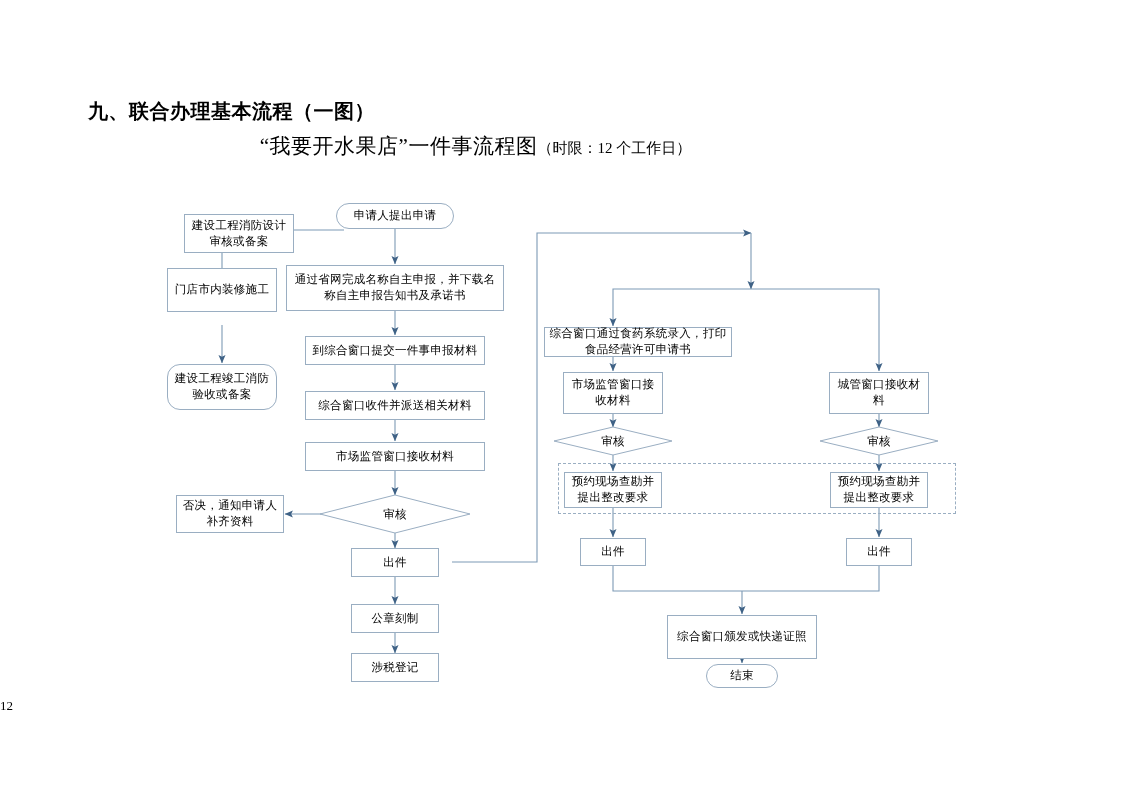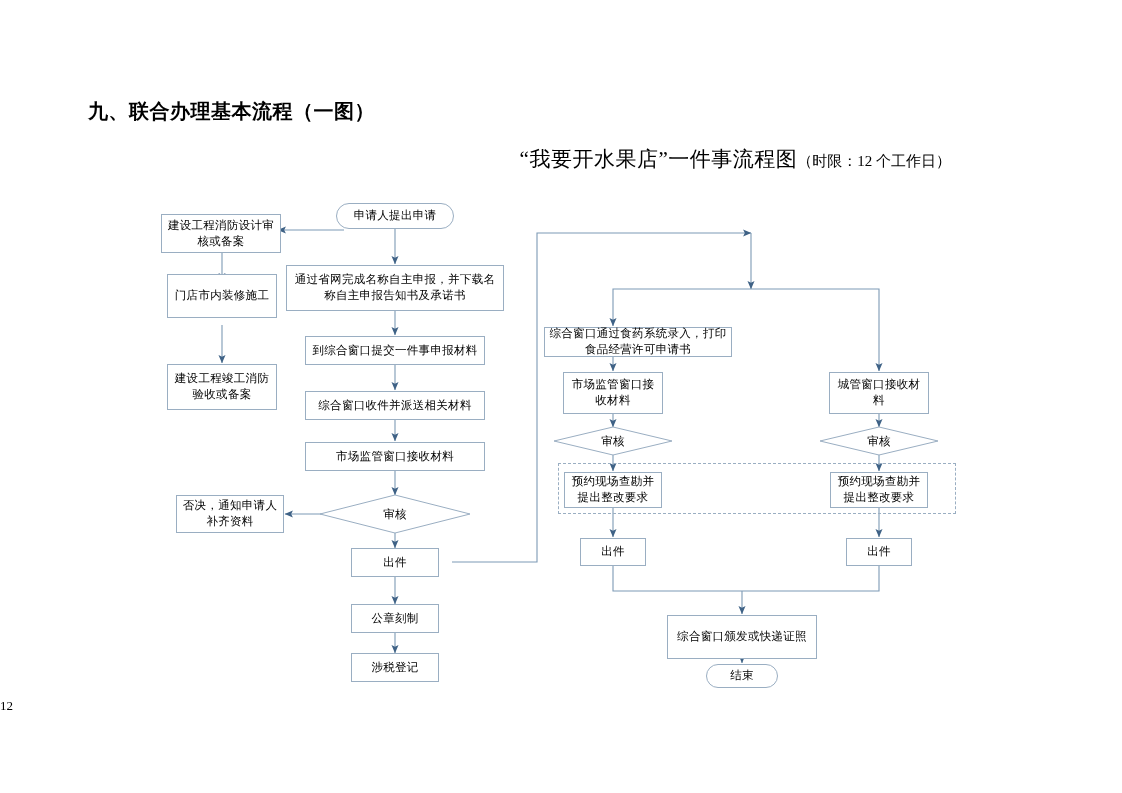--- a/index.html
+++ b/index.html
@@ -27,23 +27,23 @@
     left: 88px;
     top: 98px;
     font-size: 20px;
     font-weight: bold;
     letter-spacing: 0.5px;
     white-space: nowrap;
   }
   #chart-title {
     position: absolute;
     left: 0;
-    top: 145px;
+    top: 132px;
     width: 951px;
-    text-align: right;
+    text-align: center;
     white-space: nowrap;
   }
   #chart-title .t-main {
     font-size: 21px;
     letter-spacing: 0.5px;
   }
   #chart-title .t-sub {
     font-size: 15px;
   }
   #page-number {
@@ -195,29 +195,29 @@
         <polygon points="879,427 938,441 879,455 820,441"></polygon>
       </g>
     </svg>
 
     <div class="dashed-group" style="left:558px; top:463px; width:398px; height:51px;"></div>
 
     <div class="node term" style="left:336px; top:203px; width:118px; height:26px;">
       <span class="lbl">申请人提出申请</span>
     </div>
 
-    <div class="node" style="left:161px; top:214px; width:120px; height:39px;">
+    <div class="node" style="left:184px; top:214px; width:110px; height:39px;">
       <span class="lbl">建设工程消防设计审核或备案</span>
     </div>
 
-    <div class="node" style="left:167px; top:274px; width:110px; height:44px;">
+    <div class="node" style="left:167px; top:268px; width:110px; height:44px;">
       <span class="lbl">门店市内装修施工</span>
     </div>
 
-    <div class="node" style="left:167px; top:364px; width:110px; height:46px;">
+    <div class="node" style="left:167px; top:364px; width:110px; height:46px;border-radius:13px;">
       <span class="lbl">建设工程竣工消防验收或备案</span>
     </div>
 
     <div class="node" style="left:286px; top:265px; width:218px; height:46px;">
       <span class="lbl">通过省网完成名称自主申报，并下载名称自主申报告知书及承诺书</span>
     </div>
 
     <div class="node" style="left:305px; top:391px; width:180px; height:29px;">
       <span class="lbl">综合窗口收件并派送相关材料</span>
     </div>

